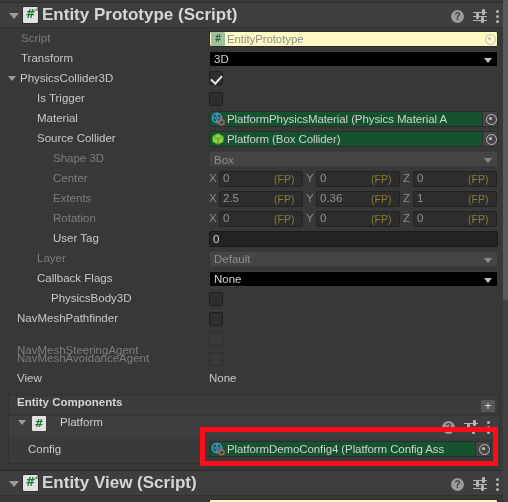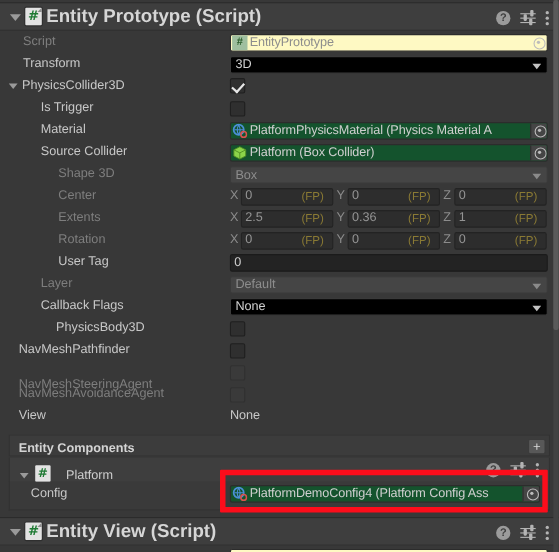--- a/index.html
+++ b/index.html
@@ -149,34 +149,34 @@
   }
   .vec-fp {
     position: absolute; color: #8a7a34; font-size: 10.5px;
   }
 
   
   .section-strip {
     position: absolute; left: 8px; right: 8px;
     height: 20px; background: #3c3c3c;
     border: 1px solid #323232;
-    display: flex; align-items: flex-end;
+    display: flex; align-items: flex-start;
   }
   .section-strip .t { margin-left: 8px; font-weight: bold; color: #d4d4d4; }
   .plus-btn {
     position: absolute; right: 3px; top: 2.5px;
     width: 16px; height: 14px; background: #585858;
     border: 1px solid #3b3b3b; border-radius: 2px;
     color: #dadada; font-size: 12px; line-height: 12px; text-align: center;
   }
 
   .subcomp-header {
     position: absolute; left: 8px; right: 8px; height: 22px;
     background: #3e3e3e; border-left: 1px solid #323232; border-right: 1px solid #323232;
-    display: flex; align-items: flex-end;
+    display: flex; align-items: flex-start;
   }
   .sub-fold { width: 12px; height: 12px; margin-left: 8px; position: relative; flex: 0 0 auto; }
   .sub-fold::after {
     content: ""; position: absolute; left: 1px; top: 4px;
     border-left: 4.5px solid transparent; border-right: 4.5px solid transparent;
     border-top: 5px solid #9a9a9a;
   }
   .sub-icon { width: 14px; height: 15px; background: #e2e2e2; position: relative; margin-left: 3px; border-radius: 1px; flex: 0 0 auto; }
   .sub-icon::before { content: "#"; position: absolute; inset: 0; text-align: center; line-height: 15px; font-size: 11px; font-weight: bold; color: #1e7a33; font-family: "DejaVu Sans", sans-serif; }
 

